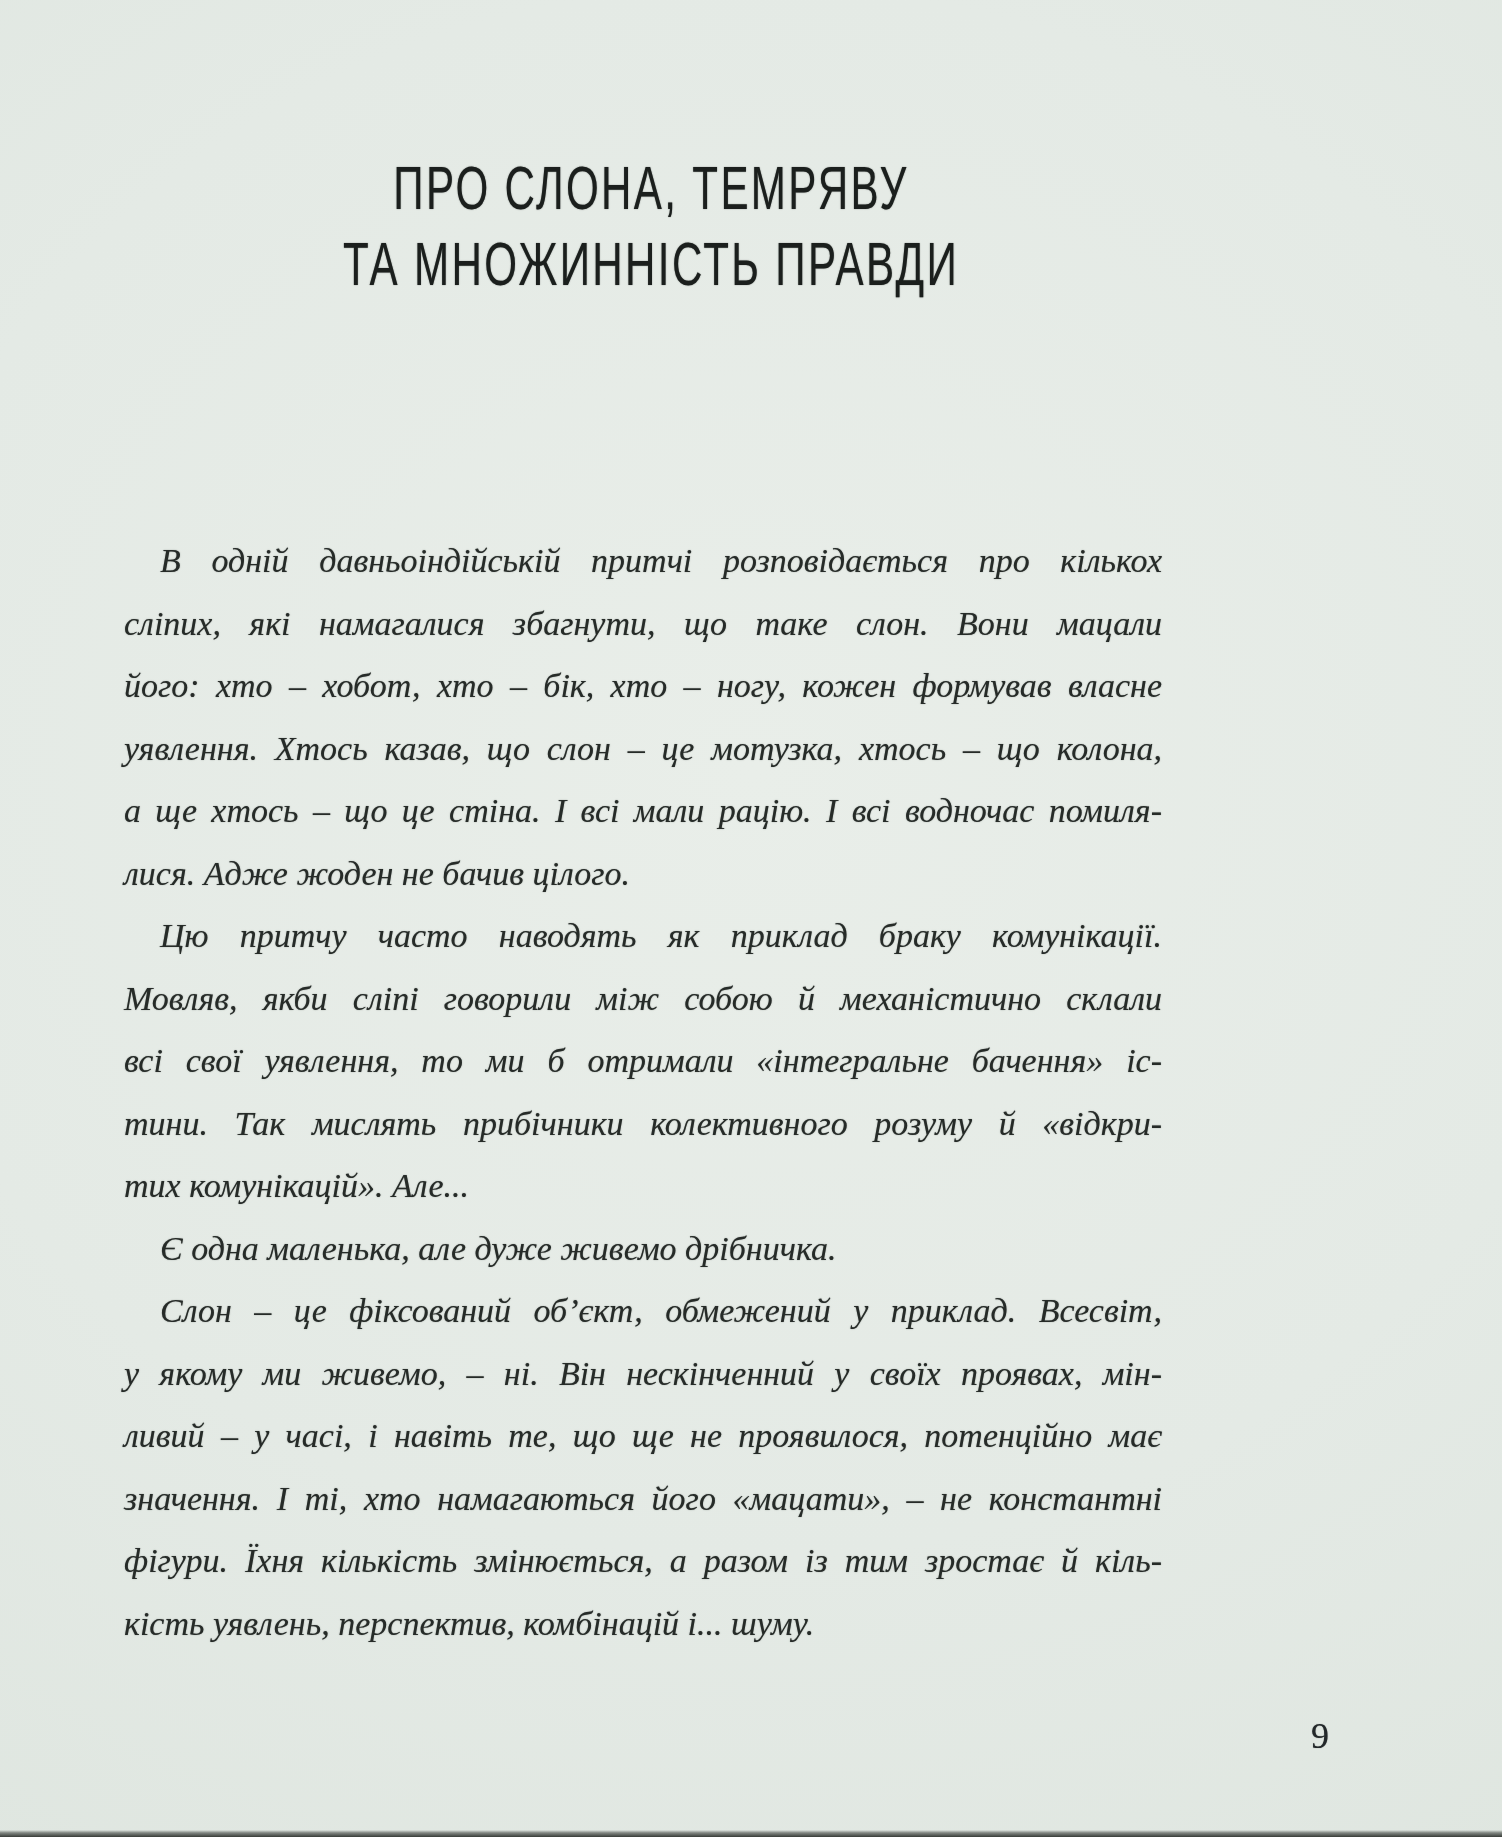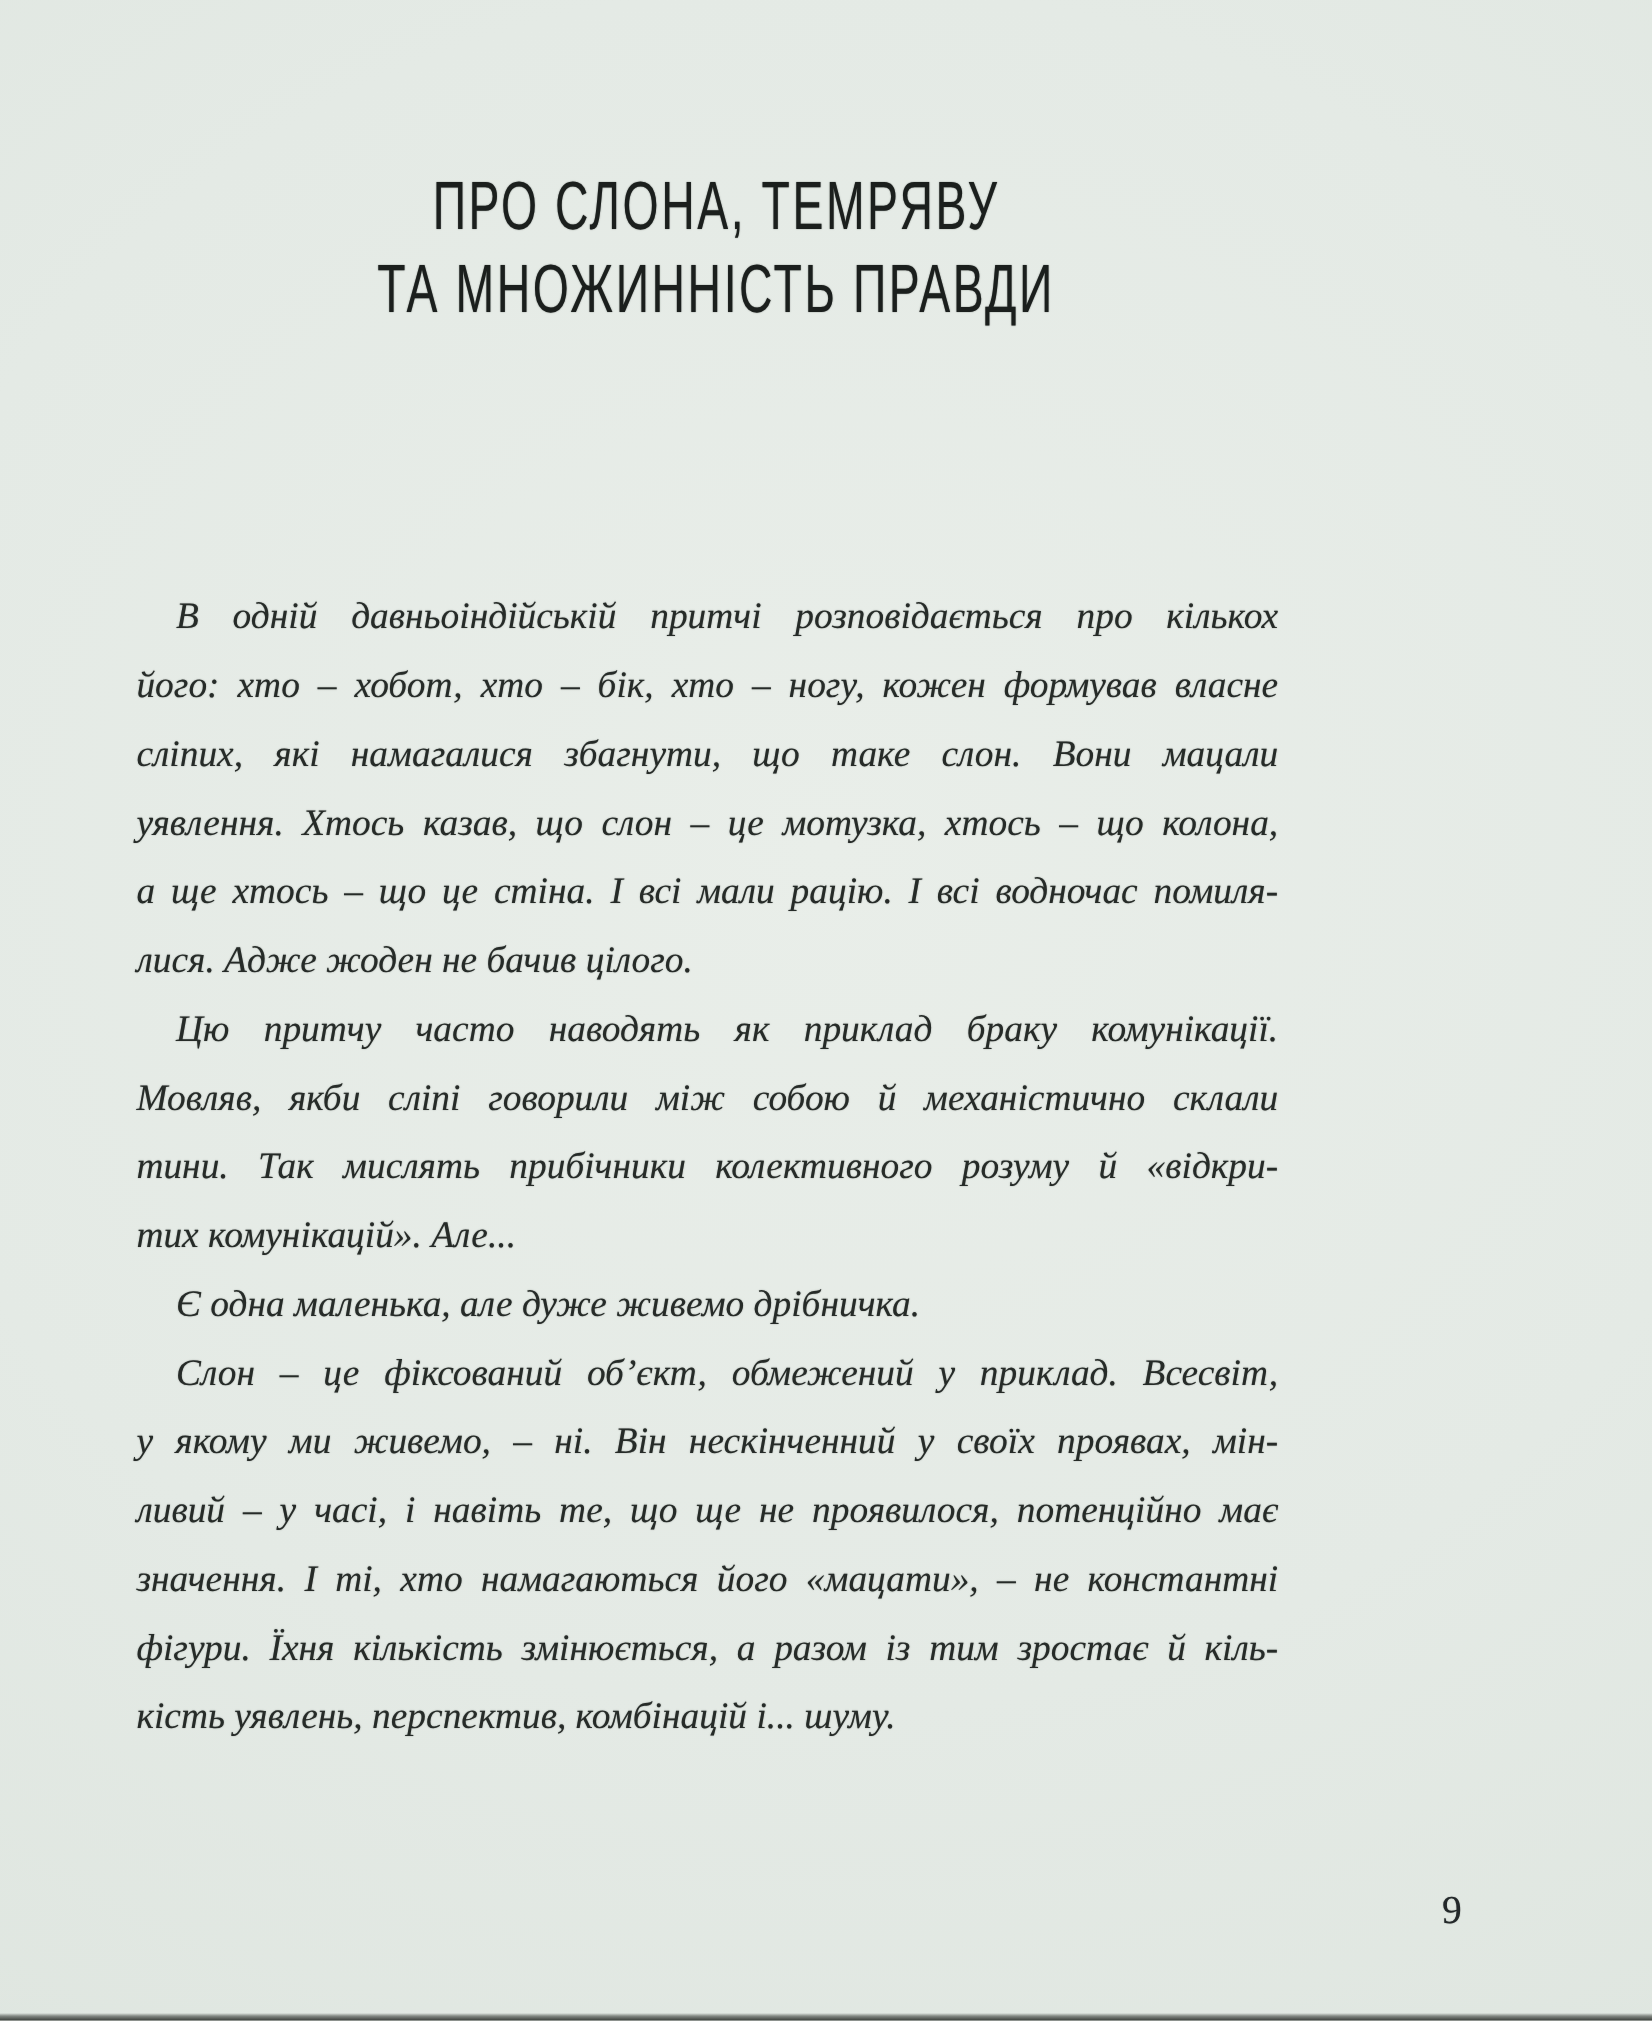--- a/index.html
+++ b/index.html
@@ -71,27 +71,28 @@
 
 <div class="page">
 
   <h1 class="title">
     <span class="title-line">ПРО СЛОНА, ТЕМРЯВУ</span>
     <span class="title-line">ТА МНОЖИННІСТЬ ПРАВДИ</span>
   </h1>
 
   <div class="body-text">
     <div class="line indent">В одній давньоіндійській притчі розповідається про кількох</div>
+    <div class="line">сліпих, які намагалися збагнути, що таке слон. Вони мацали</div>
     <div class="line">його: хто – хобот, хто – бік, хто – ногу, кожен формував власне</div>
-    <div class="line">сліпих, які намагалися збагнути, що таке слон. Вони мацали</div>
     <div class="line">уявлення. Хтось казав, що слон – це мотузка, хтось – що колона,</div>
     <div class="line">а ще хтось – що це стіна. І всі мали рацію. І всі водночас помиля-</div>
     <div class="line last">лися. Адже жоден не бачив цілого.</div>
     <div class="line indent">Цю притчу часто наводять як приклад браку комунікації.</div>
     <div class="line">Мовляв, якби сліпі говорили між собою й механістично склали</div>
+    <div class="line">всі свої уявлення, то ми б отримали «інтегральне бачення» іс-</div>
     <div class="line">тини. Так мислять прибічники колективного розуму й «відкри-</div>
     <div class="line last">тих комунікацій». Але...</div>
     <div class="line indent last">Є одна маленька, але дуже живемо дрібничка.</div>
     <div class="line indent">Слон – це фіксований об’єкт, обмежений у приклад. Всесвіт,</div>
     <div class="line">у якому ми живемо, – ні. Він нескінченний у своїх проявах, мін-</div>
     <div class="line">ливий – у часі, і навіть те, що ще не проявилося, потенційно має</div>
     <div class="line">значення. І ті, хто намагаються його «мацати», – не константні</div>
     <div class="line">фігури. Їхня кількість змінюється, а разом із тим зростає й кіль-</div>
     <div class="line last">кість уявлень, перспектив, комбінацій і... шуму.</div>
   </div>

